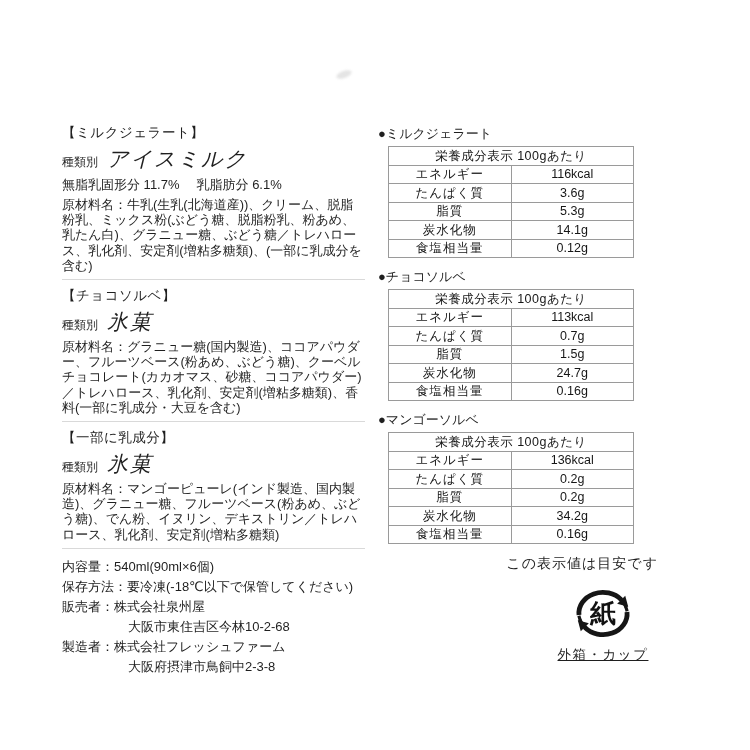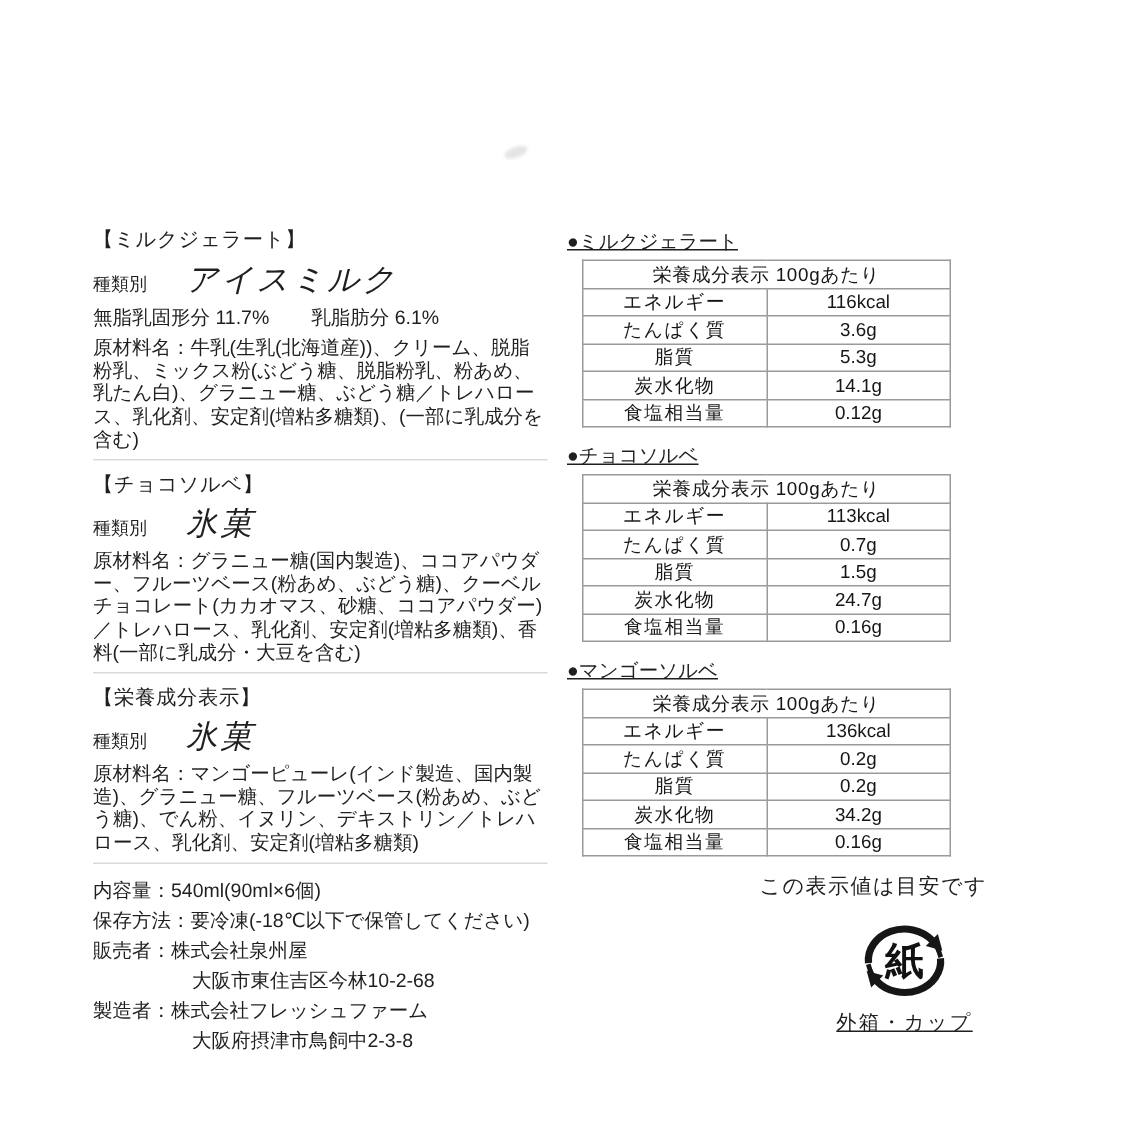--- a/index.html
+++ b/index.html
@@ -2,37 +2,37 @@
 <html><head>
 <meta charset="utf-8">
 <style>
   html,body{margin:0;padding:0;}
   body{
     width:750px;height:750px;background:#ffffff;position:relative;
     font-family:"Liberation Sans","DejaVu Sans",sans-serif;
     color:#1f1f1f;overflow:hidden;
     -webkit-font-smoothing:antialiased;
   }
-  .sheet{position:absolute;inset:0;margin-top:27px;}
+  .sheet{position:absolute;inset:0;}
 
   
   .left-col{position:absolute;left:62px;top:124px;width:303px;}
   .bracket-title{font-size:13.5px;line-height:17px;letter-spacing:.5px;}
-  .type-line{margin-top:4px;display:flex;align-items:baseline;gap:26px;}
+  .type-line{margin-top:4px;display:flex;align-items:baseline;gap:9px;}
   .type-label{font-size:12px;}
   .type-value{font-size:21px;letter-spacing:2px;font-weight:500;font-style:italic;}
-  .spec-line{margin-top:3px;font-size:13px;display:flex;gap:28px;}
+  .spec-line{margin-top:3px;font-size:13px;display:flex;gap:17px;}
   .ingredients{margin-top:3px;font-size:13px;line-height:15.2px;text-align:left;}
   .divider{margin:6px 0 7px;border-top:1px solid #d9d9d9;height:0;}
   .info-block{margin-top:8px;font-size:13px;line-height:20px;}
   .addr{padding-left:66px;}
 
   
   .right-col{position:absolute;left:378px;top:126px;width:282px;}
-  .nut-title{font-size:13px;line-height:16px;margin:0 0 4px 0;text-decoration:underline;}
+  .nut-title{font-size:13px;line-height:16px;margin:0 0 4px 0;}
   table.nut{border-collapse:collapse;table-layout:fixed;width:246px;
     margin:0 0 11px 10px;font-size:12.5px;color:#161616;}
   .nut td{border:1px solid #9a9a9a;text-align:center;padding:1.5px 2px;line-height:14.5px;}
   .nut td.lbl{width:116px;letter-spacing:1px;}
   .nut td.hdr{letter-spacing:.5px;}
   .note{width:280px;text-align:right;font-size:14px;margin-top:2px;letter-spacing:1px;}
 
   
   .recycle-block{margin:10px 0 0 145px;width:160px;text-align:center;}
   .recycle-svg{display:block;margin:0 auto;}
@@ -73,21 +73,21 @@
       <div class="type-line">
         <span class="type-label">種類別</span>
         <span class="type-value">氷菓</span>
       </div>
       <div class="ingredients">原材料名：グラニュー糖(国内製造)、ココアパウダー、フルーツベース(粉あめ、ぶどう糖)、クーベルチョコレート(カカオマス、砂糖、ココアパウダー)／トレハロース、乳化剤、安定剤(増粘多糖類)、香料(一部に乳成分・大豆を含む)</div>
     </div>
 
     <div class="divider"></div>
 
     <div>
-      <div class="bracket-title">【栄養成分表示】</div>
+      <div class="bracket-title">【一部に乳成分】</div>
       <div class="type-line">
         <span class="type-label">種類別</span>
         <span class="type-value">氷菓</span>
       </div>
       <div class="ingredients">原材料名：マンゴーピューレ(インド製造、国内製造)、グラニュー糖、フルーツベース(粉あめ、ぶどう糖)、でん粉、イヌリン、デキストリン／トレハロース、乳化剤、安定剤(増粘多糖類)</div>
     </div>
 
     <div class="divider"></div>
 
     <div class="info-block">

